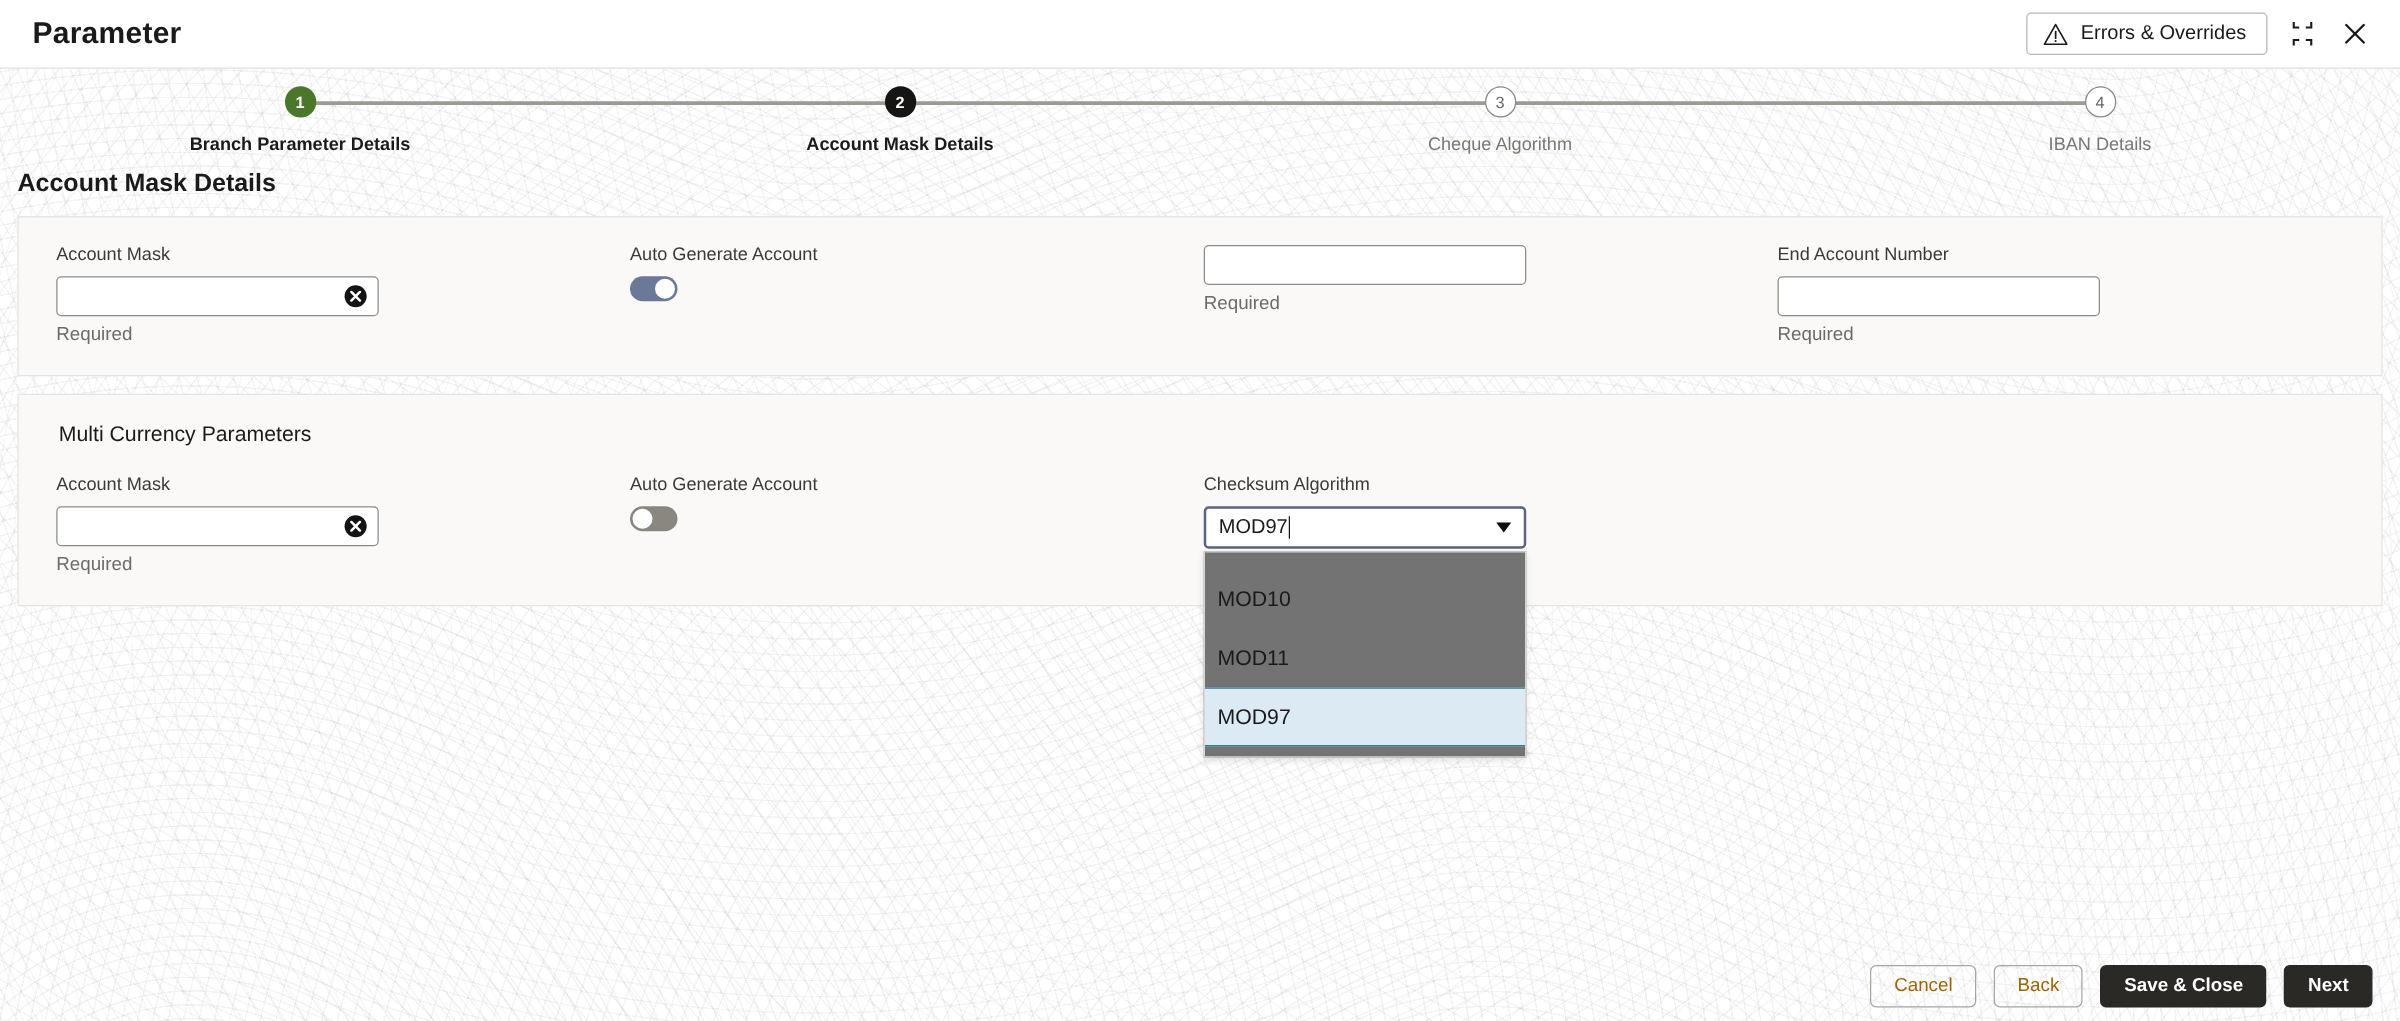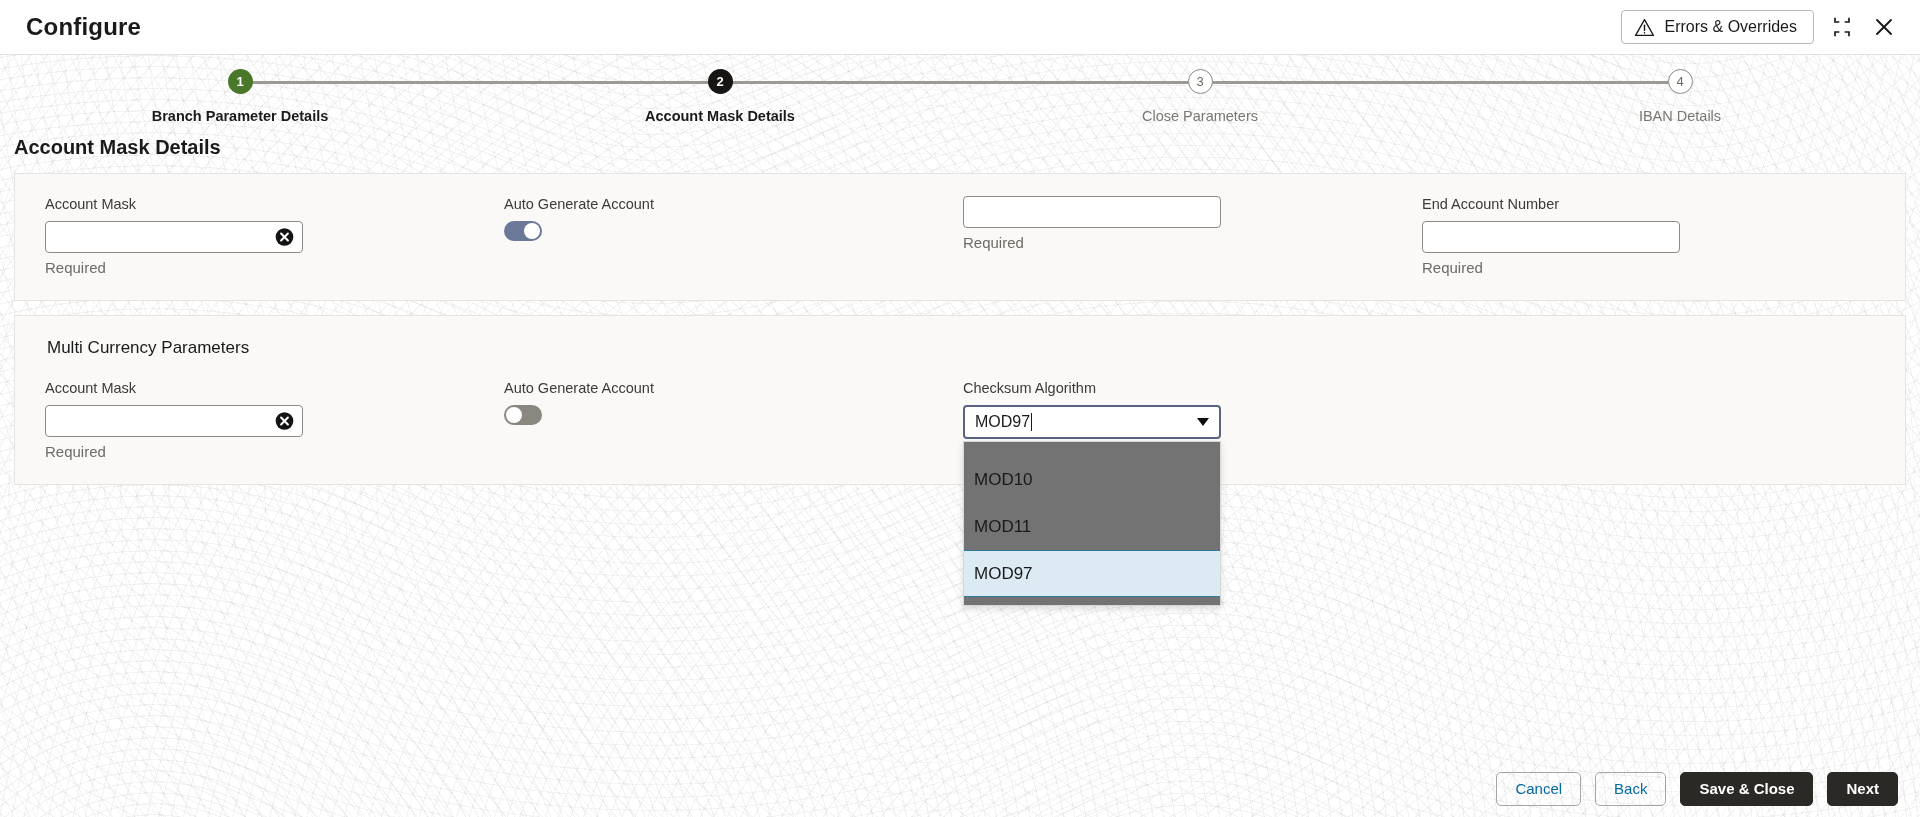--- a/index.html
+++ b/index.html
@@ -173,31 +173,31 @@
   .footer {
     position: absolute; left: 0; right: 0; bottom: 0;
     height: 57px; display: flex; align-items: center; justify-content: flex-end;
     gap: 14px; padding-right: 22px; z-index: 5;
   }
   .btn {
     height: 34px; min-width: 68px; padding: 0 18px;
     border-radius: 5px; font-size: 15px; font-family: inherit;
     cursor: pointer; display:flex; align-items:center; justify-content:center;
   }
-  .btn.ghost { background: transparent; border: 1px solid #a9a6a1; color: #0369a1; }
+  .btn.ghost { background: transparent; border: 1px solid #a9a6a1; color: #a16207; }
   .btn.dark  { background: #2b2926; border: 1px solid #2b2926; color: #ffffff; font-weight: bold; }
 </style>
 </head>
 <body>
 
 <div class="window">
   <div class="pattern-bg"></div>
 
   <div class="titlebar">
-    <div class="title-text">Configure</div>
+    <div class="title-text">Parameter</div>
 
     <div class="titlebar-right">
       <div class="errors-btn">
         <svg class="warn-ico" viewBox="0 0 24 24">
           <path d="M12 3 L22.2 21 L1.8 21 Z" fill="none" stroke="#1a1a1a" stroke-width="1.5" stroke-linejoin="round"></path>
           <line x1="12" y1="9.5" x2="12" y2="15.5" stroke="#1a1a1a" stroke-width="1.6" stroke-linecap="round"></line>
           <circle cx="12" cy="18.1" r="0.95" fill="#1a1a1a"></circle>
         </svg>
         <span>Errors &amp; Overrides</span>
       </div>
@@ -235,21 +235,21 @@
         <div class="step-label">Branch Parameter Details</div>
       </div>
 
       <div class="step">
         <div class="step-dot current">2</div>
         <div class="step-label">Account Mask Details</div>
       </div>
 
       <div class="step">
         <div class="step-dot todo">3</div>
-        <div class="step-label muted">Close Parameters</div>
+        <div class="step-label muted">Cheque Algorithm</div>
       </div>
 
       <div class="step">
         <div class="step-dot todo">4</div>
         <div class="step-label muted">IBAN Details</div>
       </div>
     </div>
   </div>
 
   <div class="page-heading">Account Mask Details</div>

